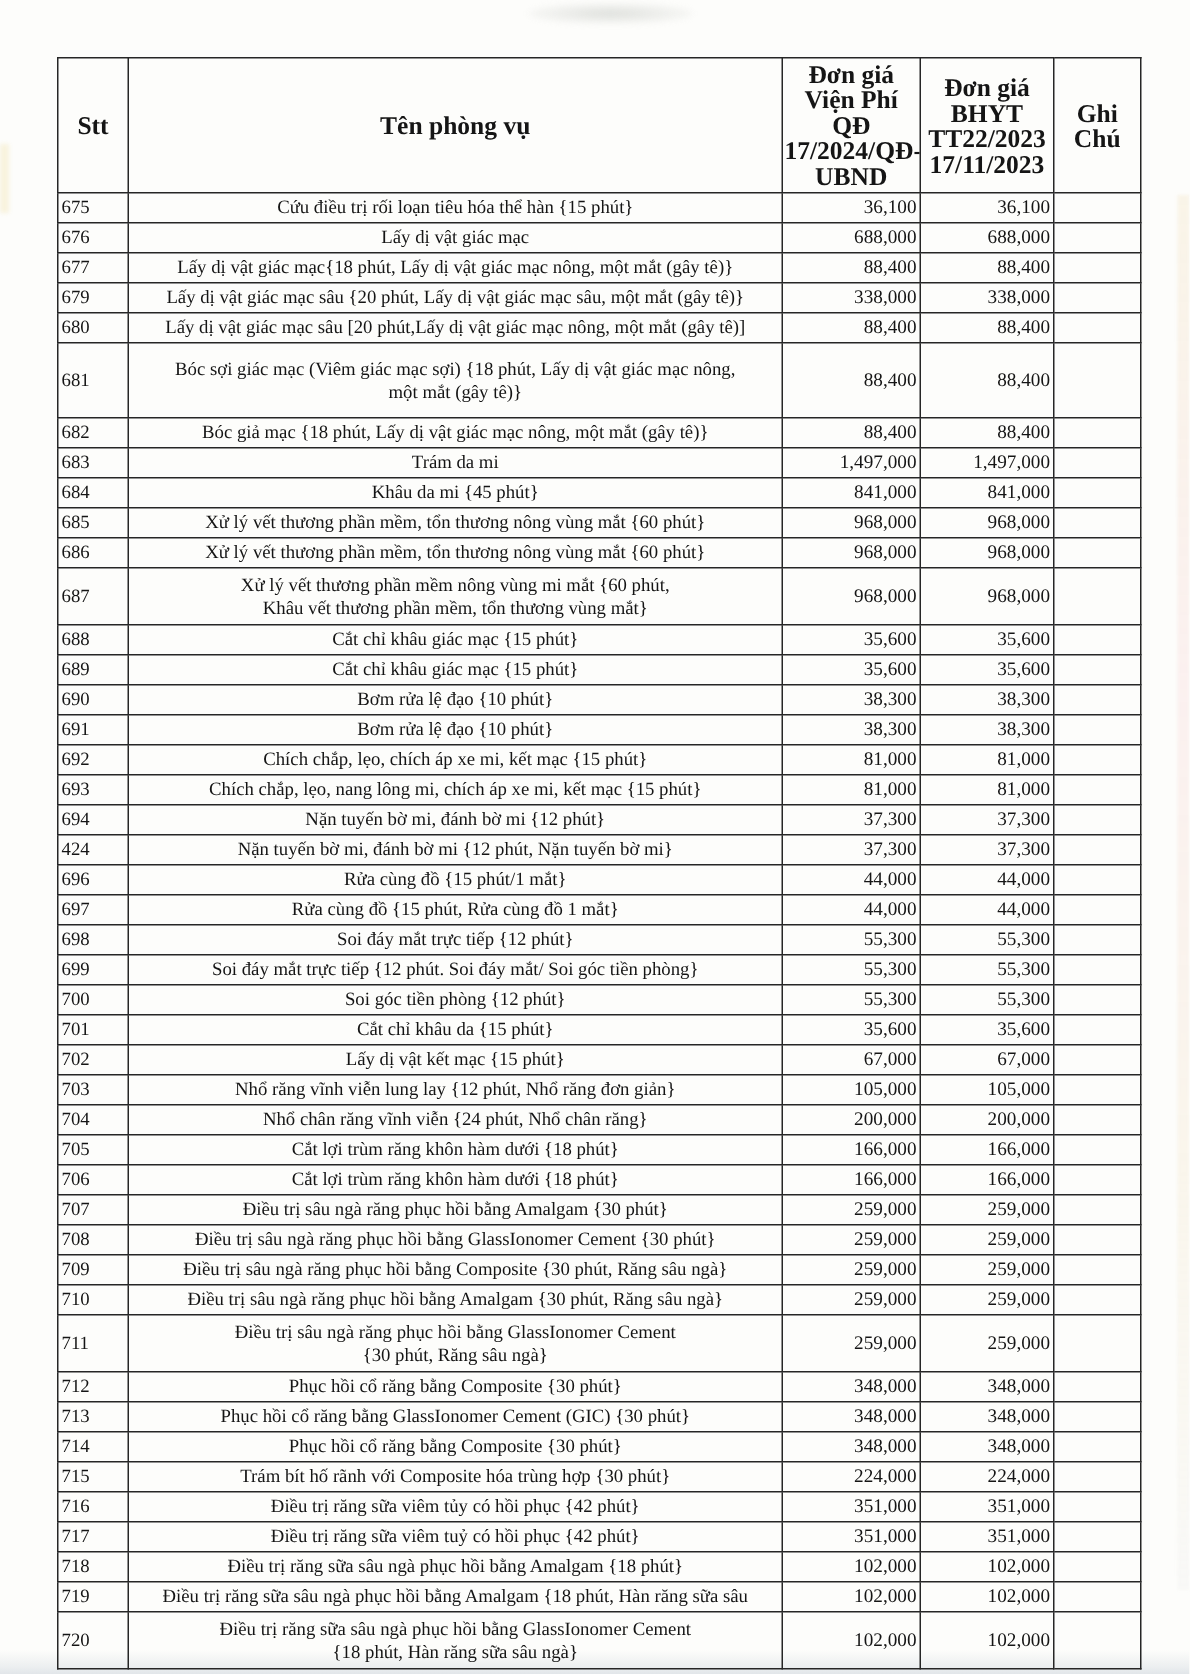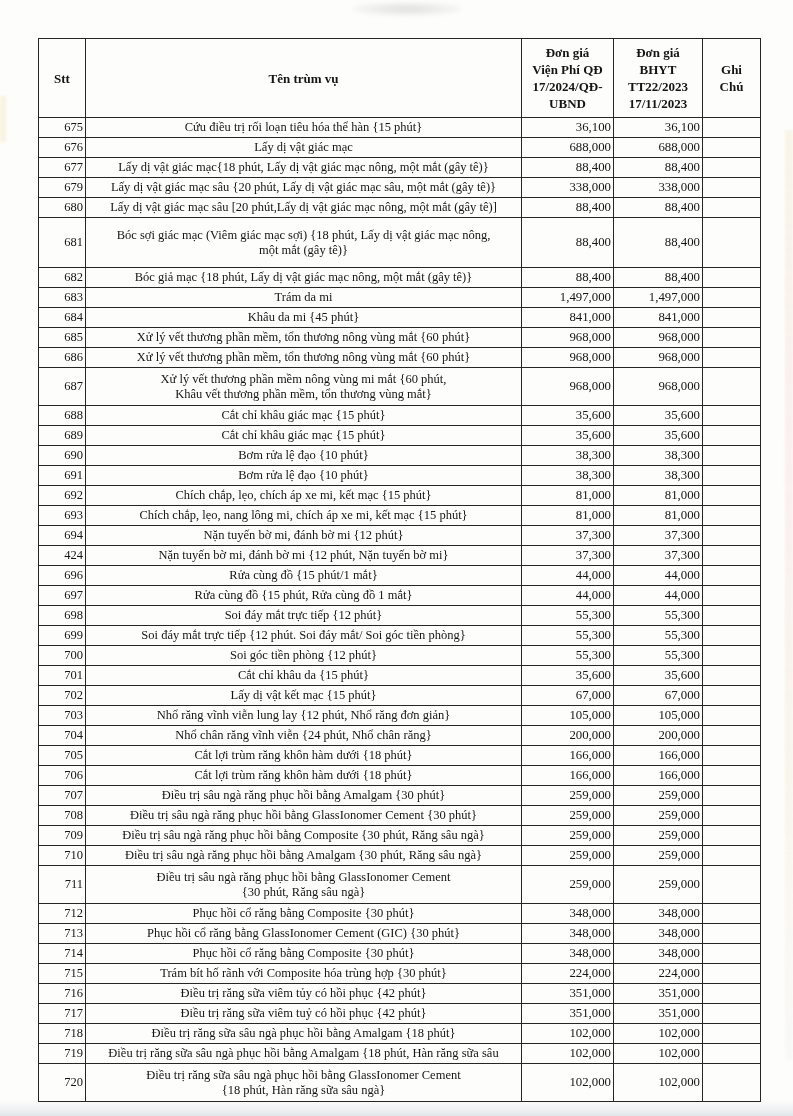--- a/index.html
+++ b/index.html
@@ -40,33 +40,33 @@
     font-size:12.5px;
   }
   .price th,.price td{
     border:1.6px solid #262626;
     padding:0;
     vertical-align:middle;
     overflow:hidden;
   }
   .price thead th{
     font-weight:bold;
-    font-size:13px;
+    font-size:17px;
     line-height:17px;
     text-align:center;
     white-space:pre-line;
     height:74px;
     padding:2px 1px;
   }
   .price tbody td{
     height:17px;
     line-height:15px;
     padding:1px 2px;
   }
-  td.c-stt{text-align:right;}
+  td.c-stt{text-align:left;}
   td.c-name{text-align:center;white-space:pre-line;padding-left:4px;padding-right:2px;}
   td.c-price{text-align:right;padding-right:12px;font-size:12.8px;}
   td.c-note{}
 </style>
 </head>
 <body>
 
 <div class="page">
 
   <div class="smudge-top"></div>
@@ -78,21 +78,21 @@
     <colgroup>
       <col style="width:47px">
       <col style="width:436px">
       <col style="width:92px">
       <col style="width:89px">
       <col style="width:58px">
     </colgroup>
     <thead>
       <tr>
         <th>Stt</th>
-        <th>Tên trùm vụ</th>
+        <th>Tên phòng vụ</th>
         <th>Đơn giá
 Viện Phí QĐ
 17/2024/QĐ-
 UBND</th>
         <th>Đơn giá
 BHYT
 TT22/2023
 17/11/2023</th>
         <th>Ghi
 Chú</th>

